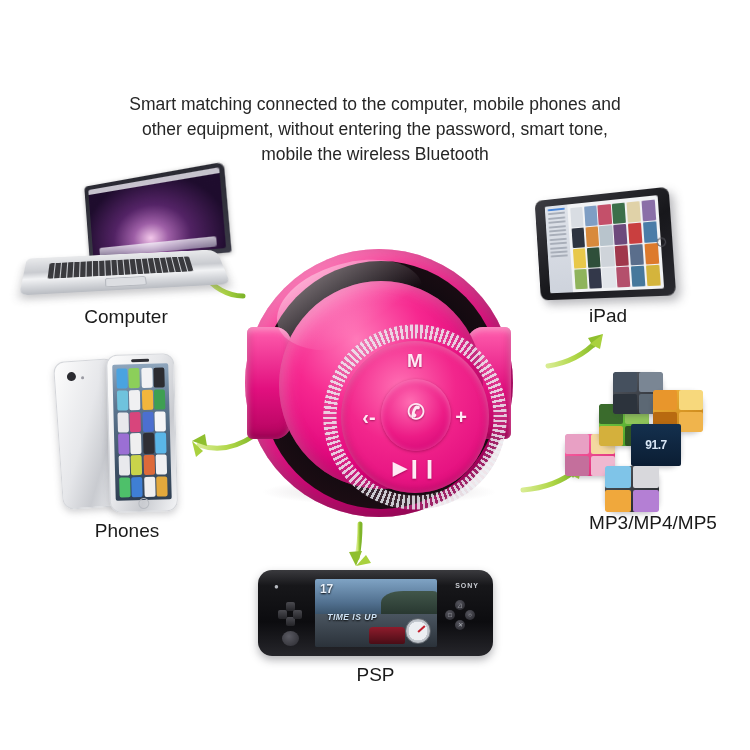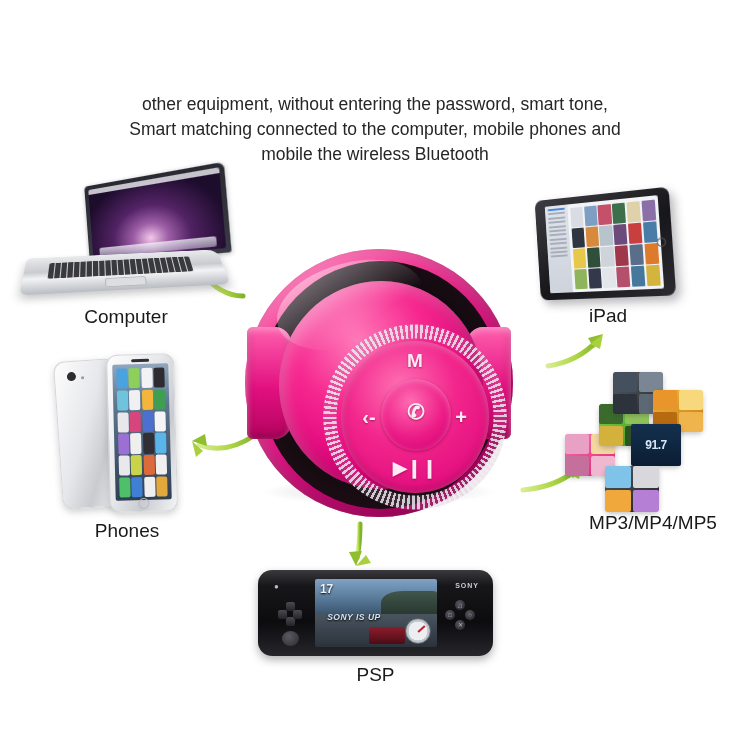--- a/index.html
+++ b/index.html
@@ -256,21 +256,21 @@
   .ipad-home {
     position: absolute; right: 6px; top: 48px; width: 9px; height: 9px;
     border: 1.5px solid #55555d; border-radius: 50%;
   }
   #ipad .device-label { top: 113px; }
 
   
   #mp3 { left: 565px; top: 372px; width: 176px; height: 165px; }
   .nano {
     position: absolute; width: 50px; height: 42px;
-    border-radius: 5px;
+    border-radius: 13px;
     box-shadow: 0 2px 5px rgba(60,60,70,.3);
     padding: 0;
     text-align: right;
   }
   .nano-screen {
     width: 100%; height: 100%; border-radius: 2px; overflow: hidden;
     display: grid; grid-template-columns: repeat(2,1fr); grid-auto-rows: 1fr; gap: 1.5px;
   }
   .nano-fm {
     width: 100%; height: 100%; border-radius: 2px;
@@ -373,22 +373,22 @@
     position: absolute; left: 0; top: 0; width: 750px; height: 750px;
     pointer-events: none;
   }
 </style>
 </head>
 <body>
 
 <div id="page">
 
   <div class="subhead">
+    <div>Smart matching connected to the computer, mobile phones and</div>
     <div>other equipment, without entering the password, smart tone,</div>
-    <div>Smart matching connected to the computer, mobile phones and</div>
     <div>mobile the wireless Bluetooth</div>
   </div>
 
   <svg class="arrow-layer" viewBox="0 0 750 750">
     <defs>
       <linearGradient id="agrad" x1="0" y1="0" x2="1" y2="0">
         <stop offset="0%" stop-color="#D8EC92"></stop>
         <stop offset="55%" stop-color="#AFD646"></stop>
         <stop offset="100%" stop-color="#7FB52A"></stop>
       </linearGradient>
@@ -587,21 +587,21 @@
         <i class="t">△</i>
           <i class="r">○</i>
           <i class="b">✕</i>
           <i class="l">□</i>
       </div>
       <div class="psp-screen">
         <div class="psp-hill"></div>
         <div class="psp-road"></div>
         <div class="psp-car"></div>
         <div class="psp-score">17</div>
-        <div class="psp-banner">SONY IS UP</div>
+        <div class="psp-banner">TIME IS UP</div>
         <div class="psp-gauge"></div>
       </div>
     </div>
     <div class="device-label">PSP</div>
   </div>
 
   <div id="speaker-wrap">
     <div class="spk-shadow"></div>
     <div class="spk-outer">
       <div class="spk-slot"></div>

